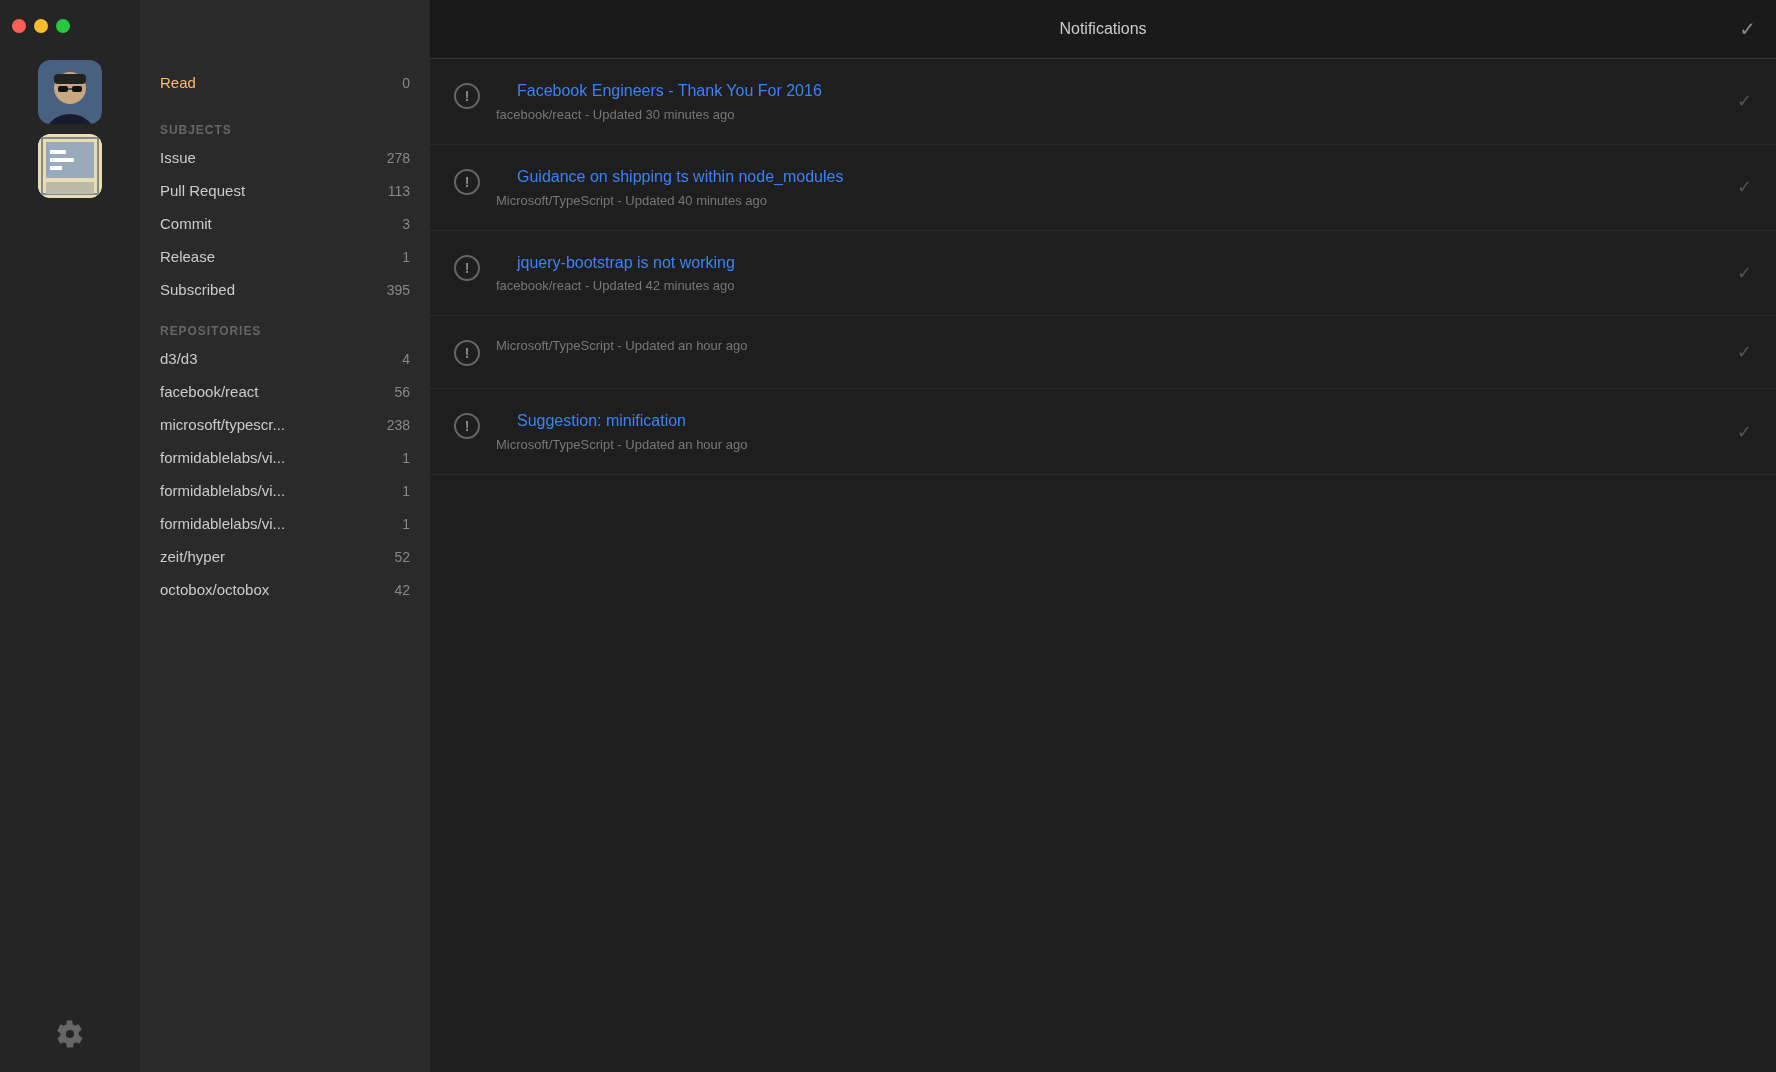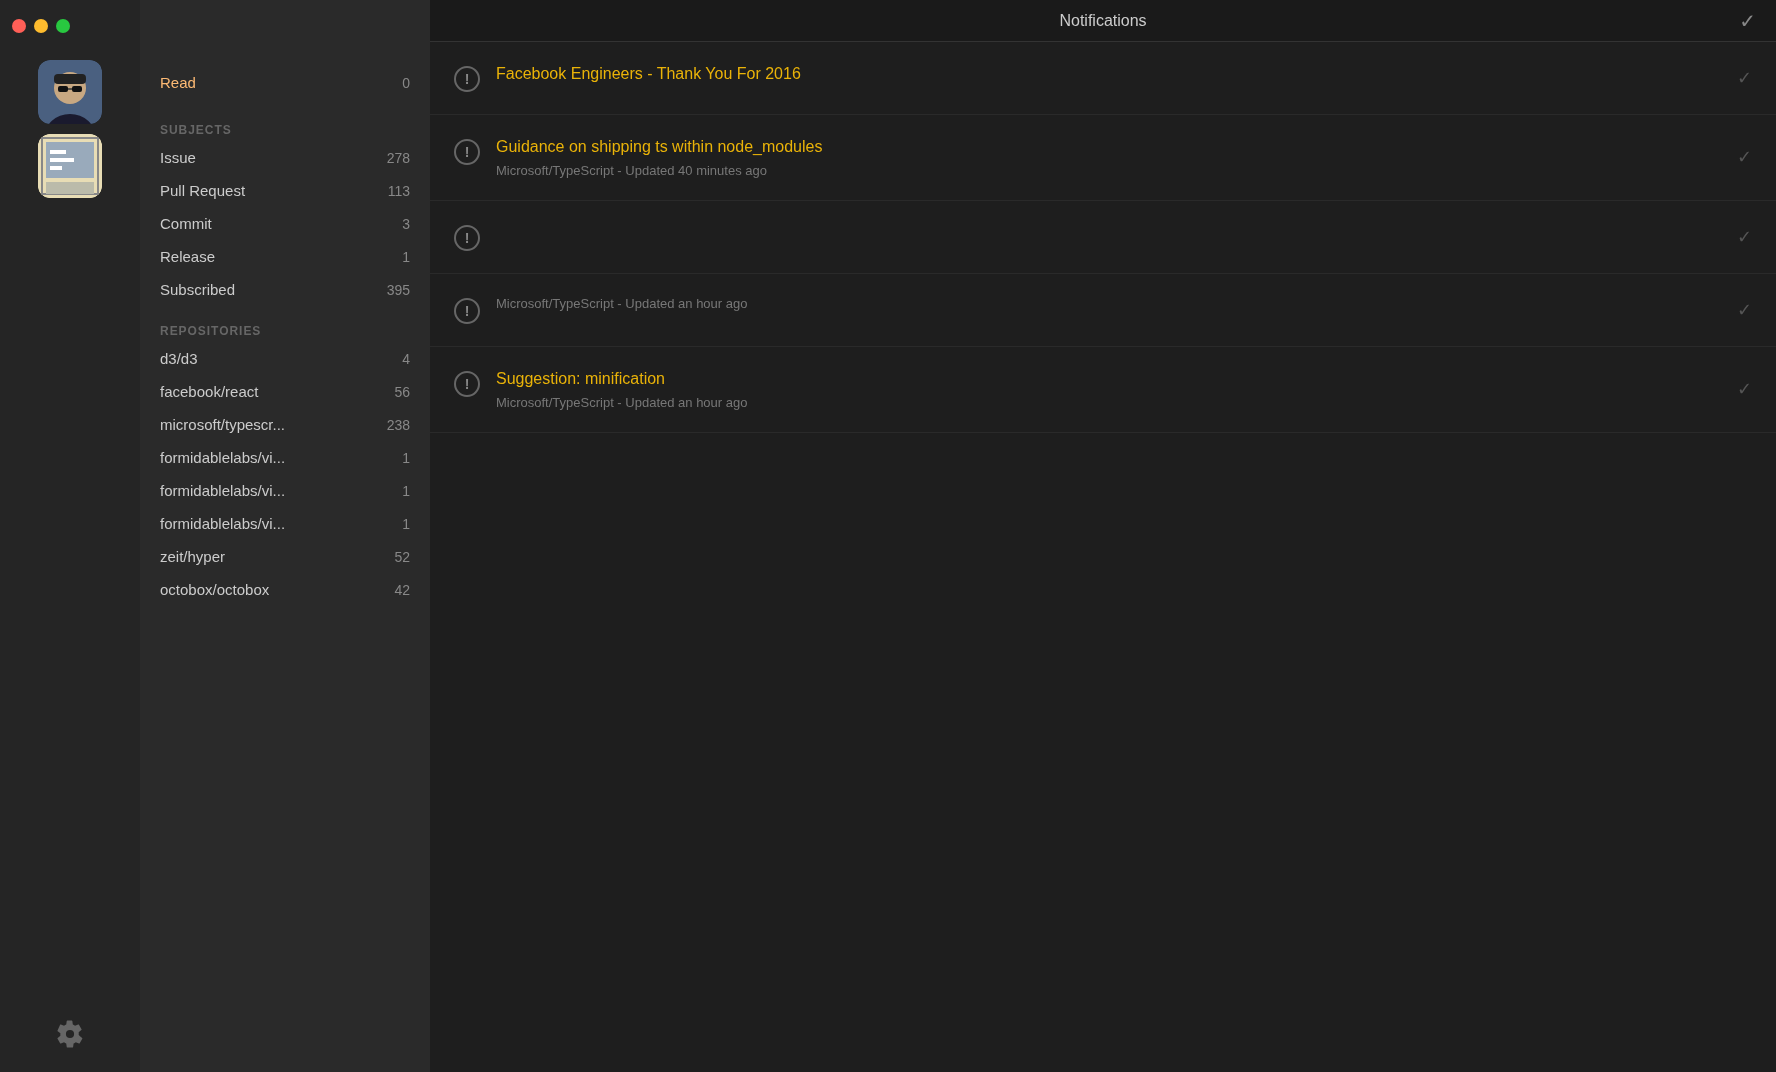--- a/index.html
+++ b/index.html
@@ -118,21 +118,21 @@
     
     .notifications-panel {
       flex: 1;
       background: #1e1e1e;
       display: flex;
       flex-direction: column;
       height: 100%;
     }
 
     .notifications-header {
-      height: 42px;
+      height: 59px;
       background: #1a1a1a;
       display: flex;
       align-items: center;
       justify-content: center;
       position: relative;
       border-bottom: 1px solid #333;
     }
     .notifications-title {
       color: #ccc;
       font-size: 16px;
@@ -175,25 +175,26 @@
       margin-top: 2px;
       color: #888;
       font-size: 14px;
       font-weight: bold;
     }
 
     .notif-content {
       flex: 1;
     }
     .notif-title {
-      color: #eab308;
+      color: #3b82f6;
       font-size: 16px;
       font-weight: 400;
       margin-bottom: 5px;
       line-height: 1.3;
+      margin-left: 21px;
     }
     .notif-subtitle {
       color: #777;
       font-size: 13px;
     }
 
     .notif-check {
       color: #555;
       font-size: 18px;
       position: absolute;
@@ -331,35 +332,40 @@
     <span class="notifications-title">Notifications</span>
     <span class="notifications-check-all">✓</span>
   </div>
 
   <div class="notification-list">
 
     <div class="notification-item">
       <div class="notif-icon">!</div>
       <div class="notif-content">
         <div class="notif-title">Facebook Engineers - Thank You For 2016</div>
+        <div class="notif-subtitle">facebook/react - Updated 30 minutes ago</div>
       </div>
       <span class="notif-check">✓</span>
     </div>
 
     <div class="notification-item">
       <div class="notif-icon">!</div>
       <div class="notif-content">
         <div class="notif-title">Guidance on shipping ts within node_modules</div>
         <div class="notif-subtitle">Microsoft/TypeScript - Updated 40 minutes ago</div>
       </div>
       <span class="notif-check">✓</span>
     </div>
 
     <div class="notification-item">
       <div class="notif-icon">!</div>
+      <div class="notif-content">
+        <div class="notif-title">jquery-bootstrap is not working</div>
+        <div class="notif-subtitle">facebook/react - Updated 42 minutes ago</div>
+      </div>
       <span class="notif-check">✓</span>
     </div>
 
     <div class="notification-item">
       <div class="notif-icon">!</div>
       <div class="notif-content">
         <div class="notif-subtitle">Microsoft/TypeScript - Updated an hour ago</div>
       </div>
       <span class="notif-check">✓</span>
     </div>

